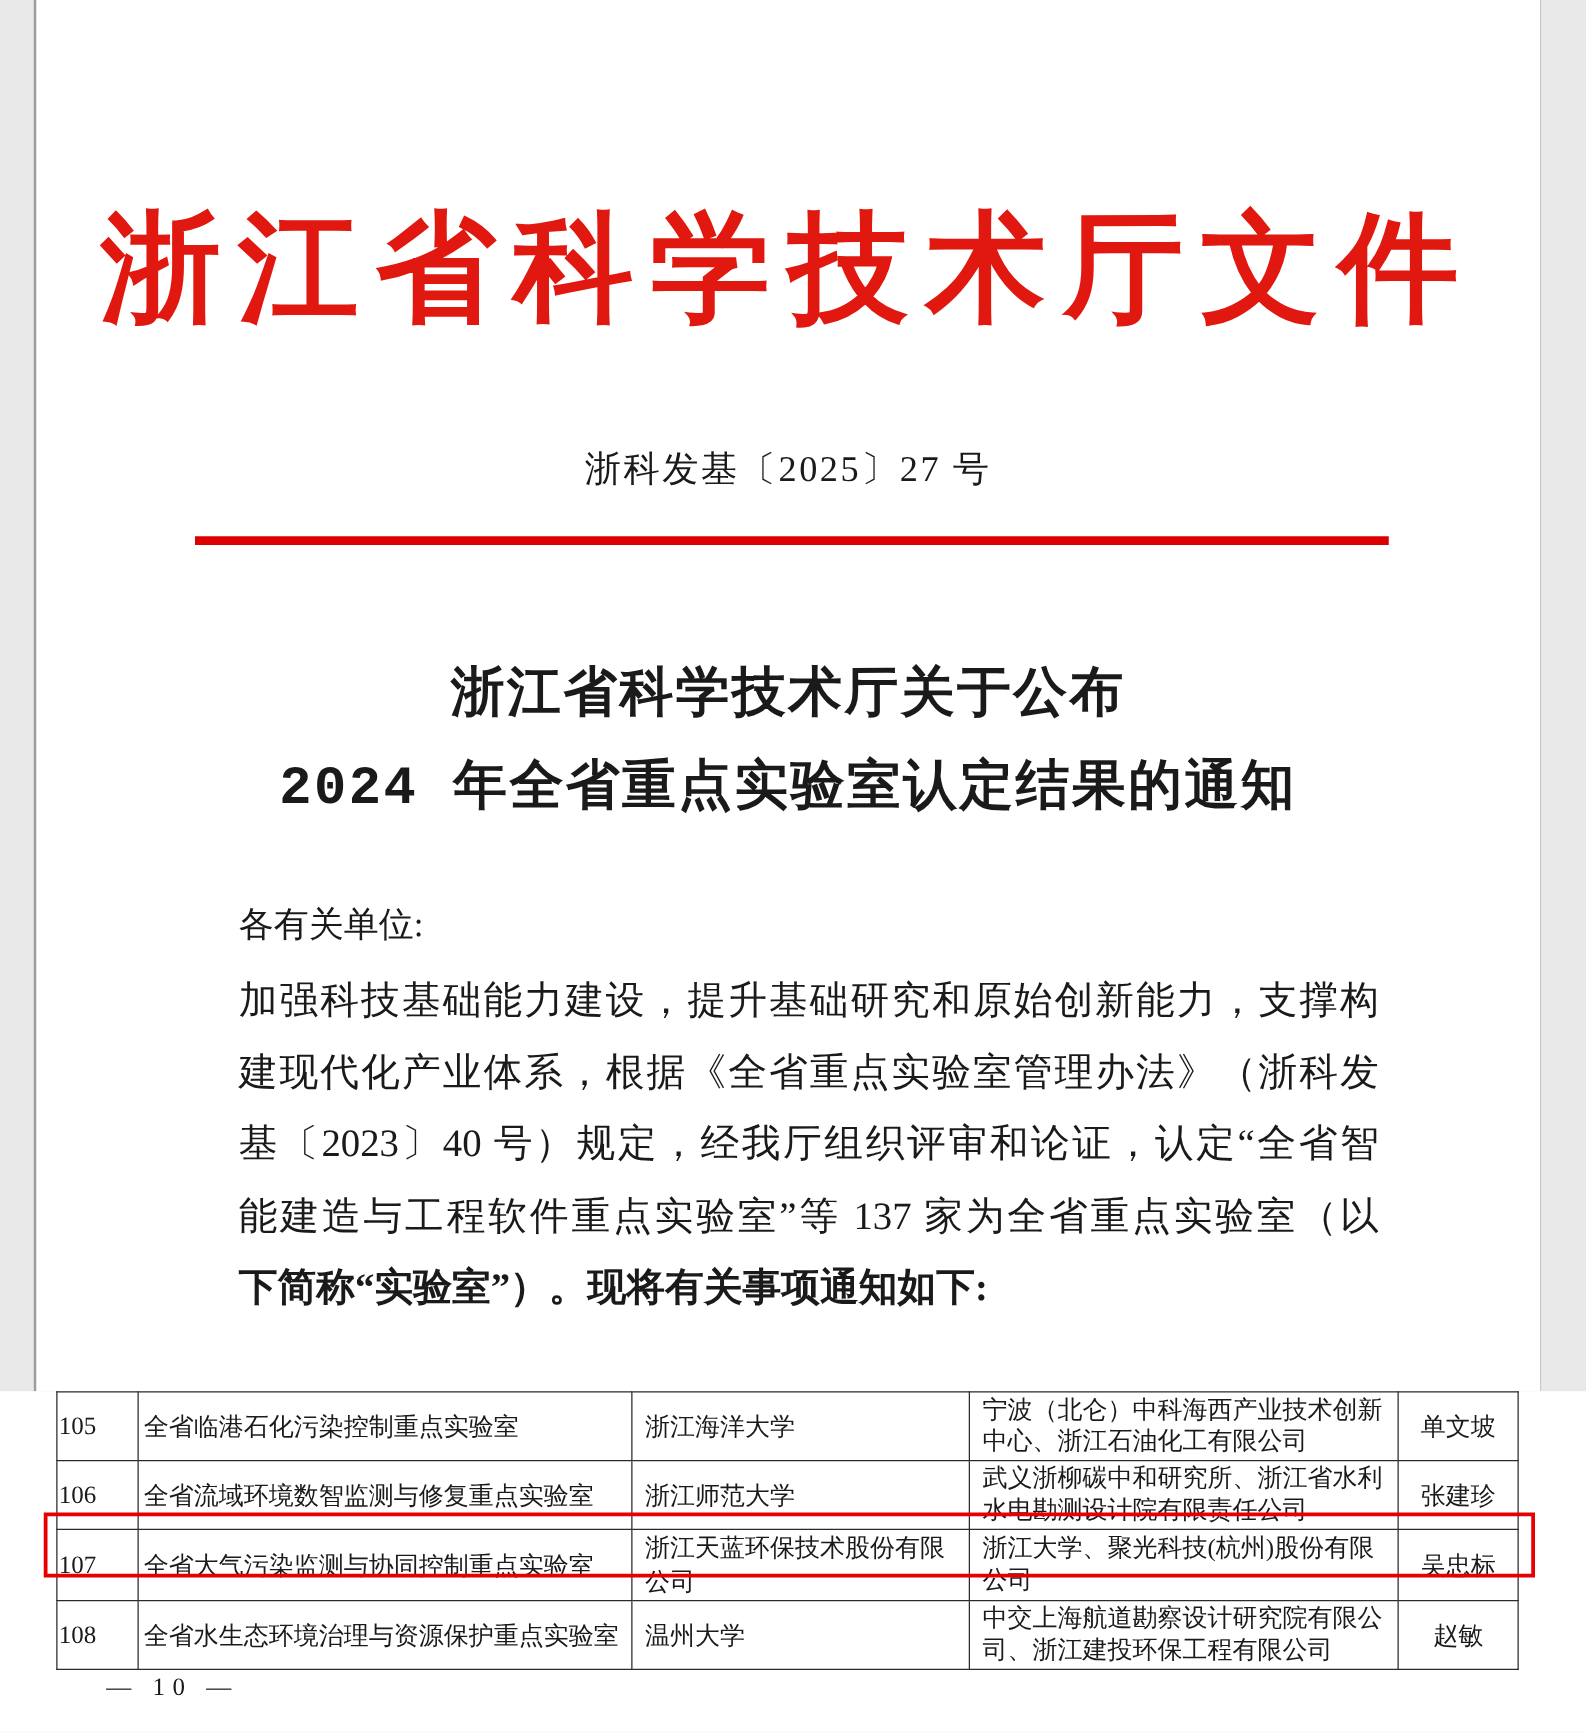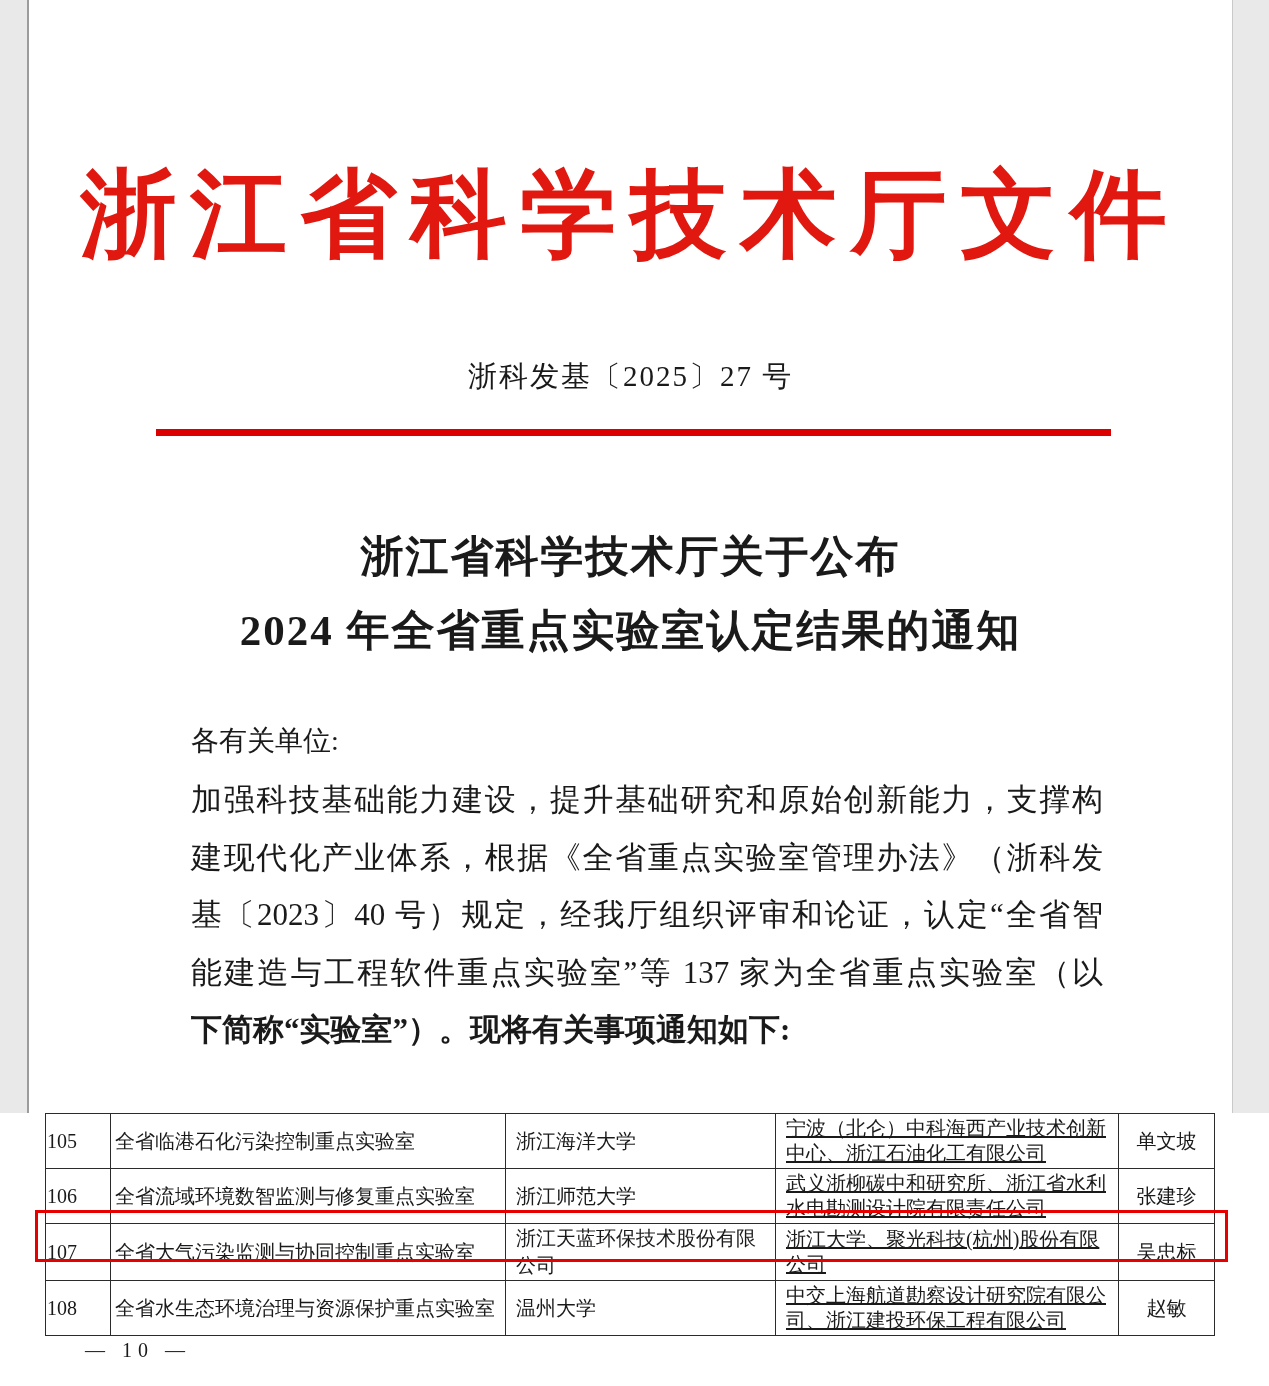--- a/index.html
+++ b/index.html
@@ -30,20 +30,21 @@
     position:absolute;left:0;top:355px;width:100%;height:42px;
     line-height:42px;text-align:center;font-size:29px;letter-spacing:2px;
   }
   .red-rule{
     position:absolute;left:127px;top:429px;width:955px;height:7px;
   }
   .notice-title{
     position:absolute;left:0;top:520px;width:100%;
     text-align:center;font-size:43px;font-weight:bold;line-height:74px;
     letter-spacing:2px;
+    font-family:Liberation Mono, monospace;
   }
   .salutation{
     position:absolute;left:162px;top:712px;width:940px;height:58px;
     line-height:58px;font-size:28px;
   }
   .body-par{
     position:absolute;left:162px;top:771px;width:912px;
     font-size:31px;
   }
   .body-line{
@@ -63,21 +64,21 @@
     border-collapse:collapse;table-layout:fixed;width:1169px;
   }
   table.results td{
     border:1.5px solid #2b2b2b;
     font-size:20px;vertical-align:middle;
     overflow:hidden;
   }
   td.c-no{text-align:left;}
   td.c-lab{padding-left:4px;}
   td.c-inst{padding-left:10px;}
-  td.c-part{padding:2px 4px 2px 10px;line-height:25px;text-decoration:underline;}
+  td.c-part{padding:2px 4px 2px 10px;line-height:25px;}
   td.c-dir{text-align:center;}
 
   .highlight-box{
     position:absolute;left:35px;top:97px;width:1193px;height:52px;
     border:3.5px solid;
     box-sizing:border-box;
     pointer-events:none;
   }
   .page-number{
     position:absolute;left:85px;top:205px;width:300px;height:40px;

